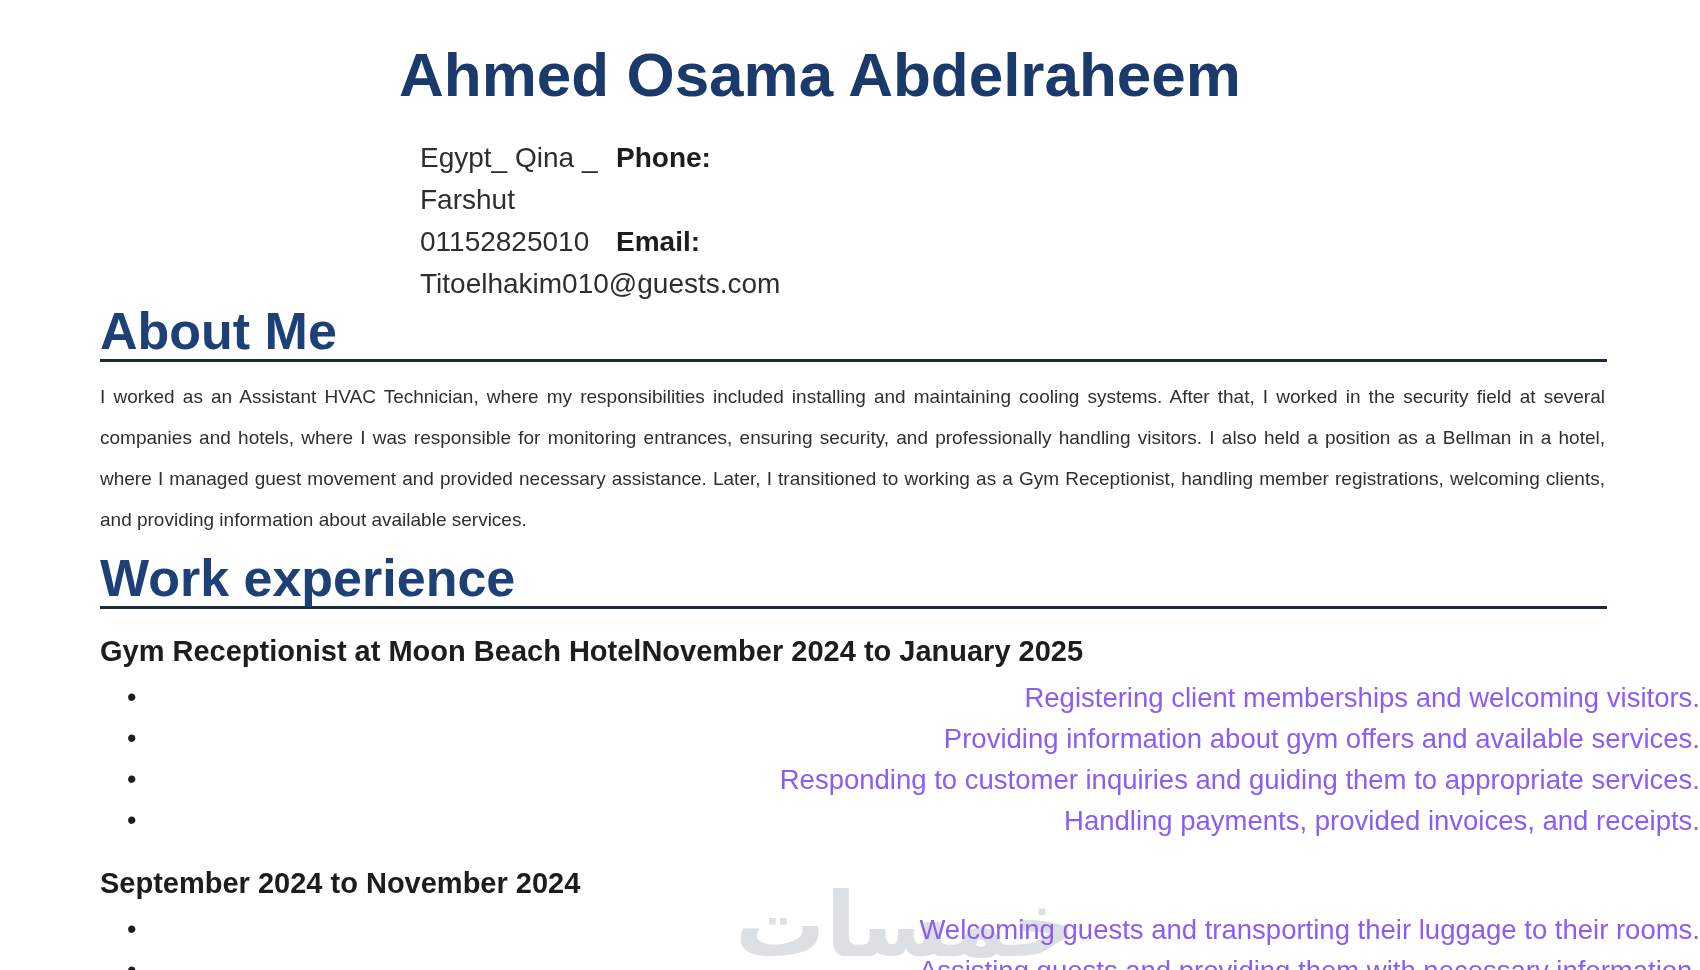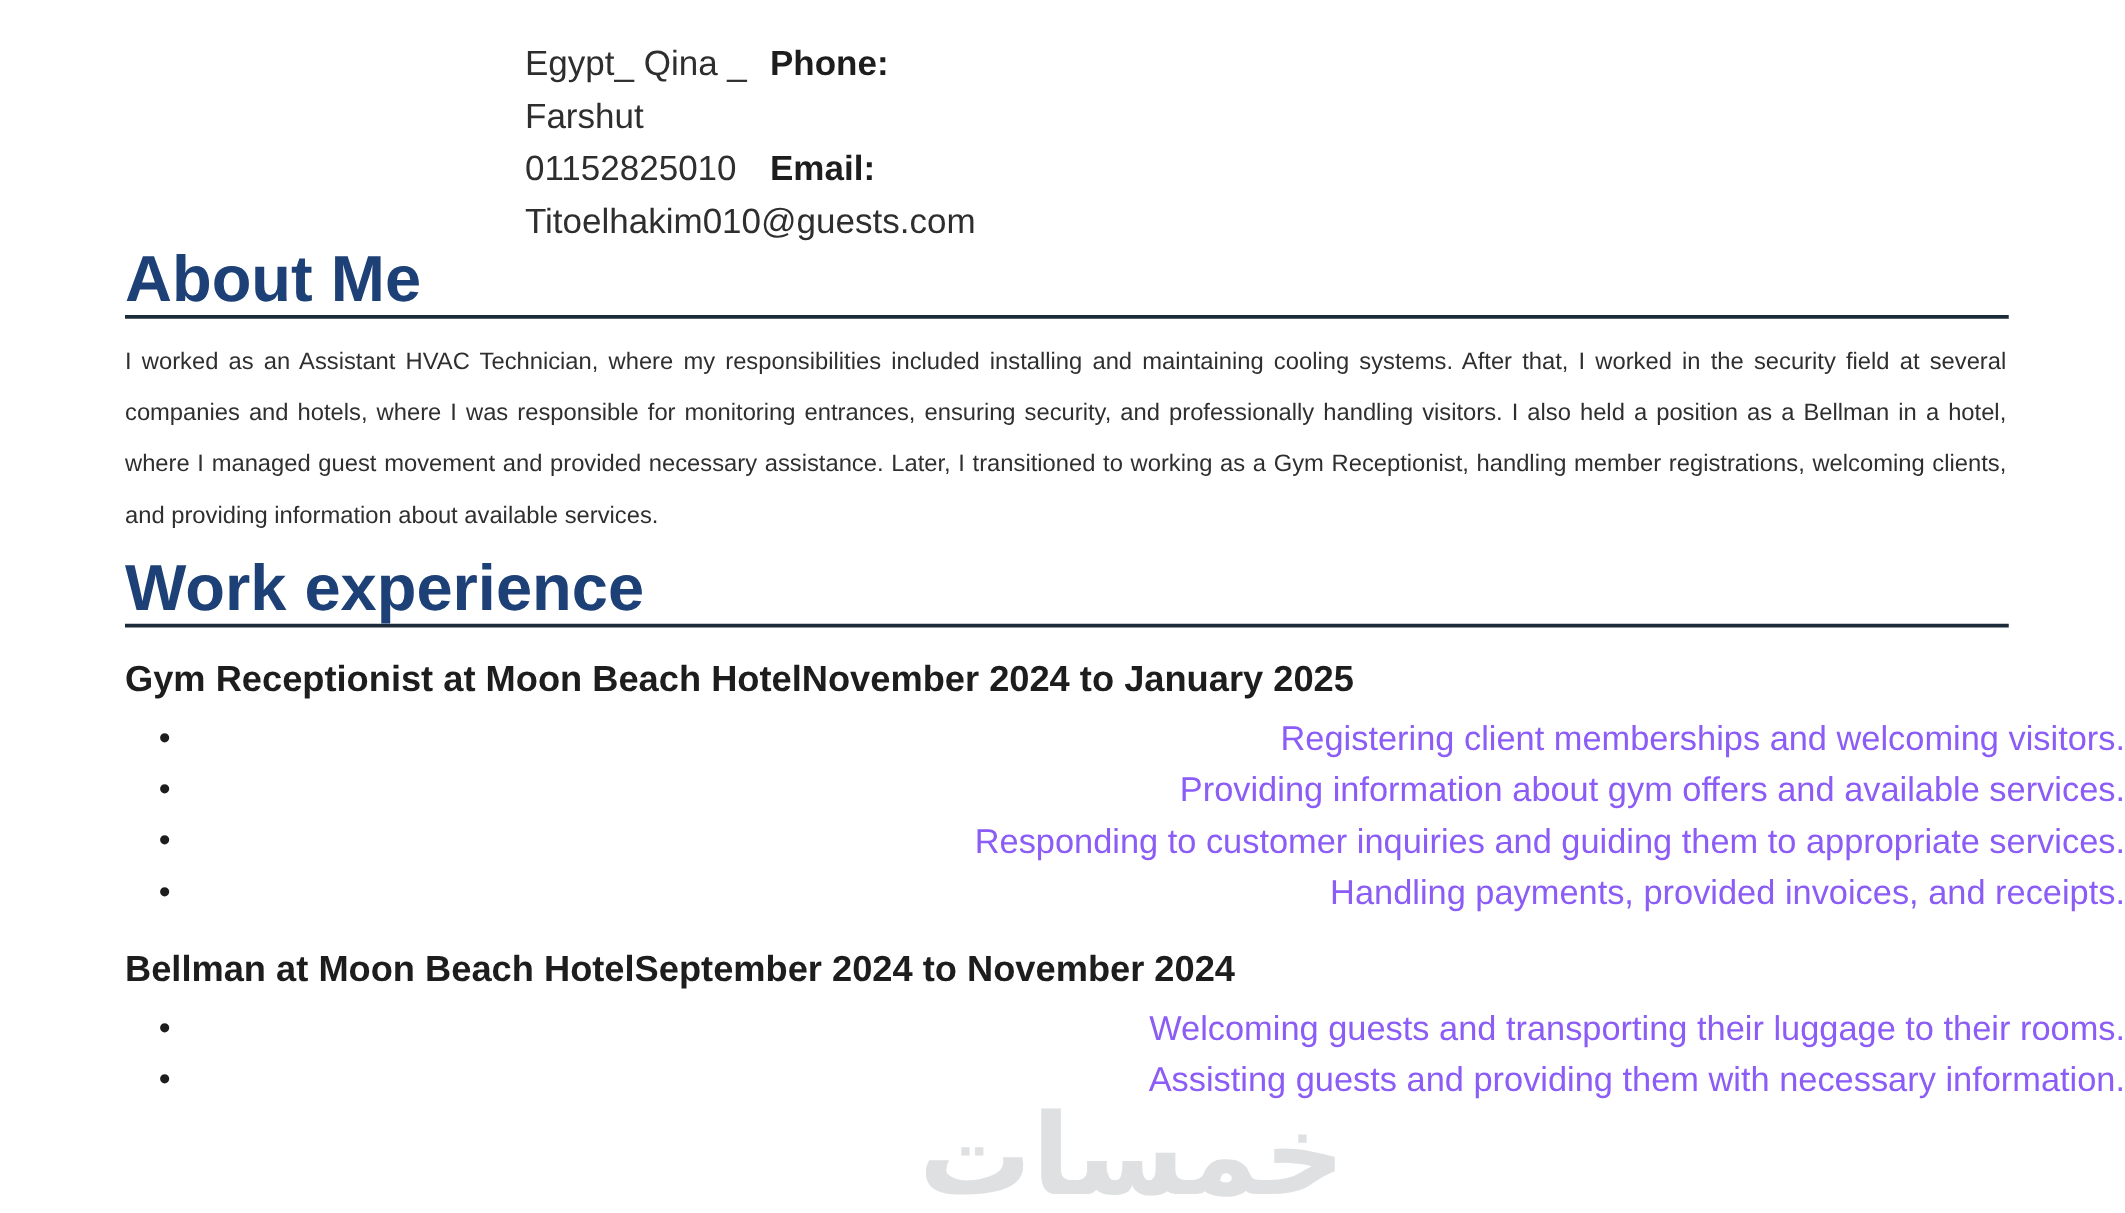--- a/index.html
+++ b/index.html
@@ -127,20 +127,21 @@
 </style>
 </head>
 <body>
 
 <div class="page">
 
   <div class="watermark">خمسات</div>
 
   <div class="content">
 
+    <h1 class="name">Ahmed Osama Abdelraheem</h1>
 
     <div class="contact">
       <div class="value">Egypt_ Qina _ Farshut</div>
       <div class="label">Phone:</div>
       <div class="value">01152825010</div>
       <div class="label">Email:</div>
       <div class="value">Titoelhakim010@guests.com</div>
     </div>
 
     <section>
@@ -161,21 +162,20 @@
         <ul class="job-bullets">
           <li>Registering client memberships and welcoming visitors.</li>
           <li>Providing information about gym offers and available services.</li>
           <li>Responding to customer inquiries and guiding them to appropriate services.</li>
           <li>Handling payments, provided invoices, and receipts.</li>
         </ul>
       </div>
 
       <div class="job job2">
         <div class="job-header">
-          <span class="job-title">Bellman at Moon Beach Hotel</span>
           <span class="job-dates">September 2024 to November 2024</span>
         </div>
         <ul class="job-bullets">
           <li>Welcoming guests and transporting their luggage to their rooms.</li>
           <li>Assisting guests and providing them with necessary information.</li>
         </ul>
       </div>
     </section>
 
   </div>

